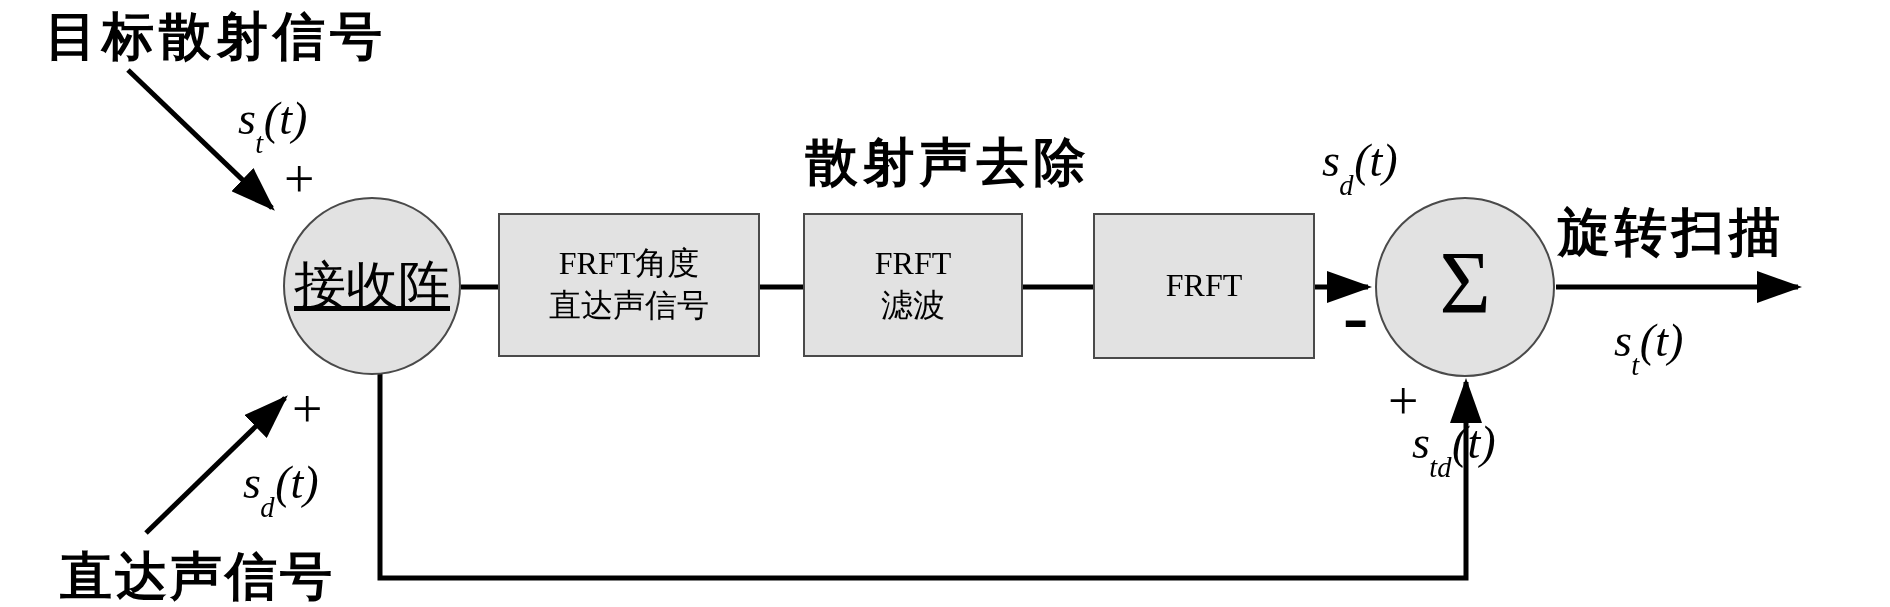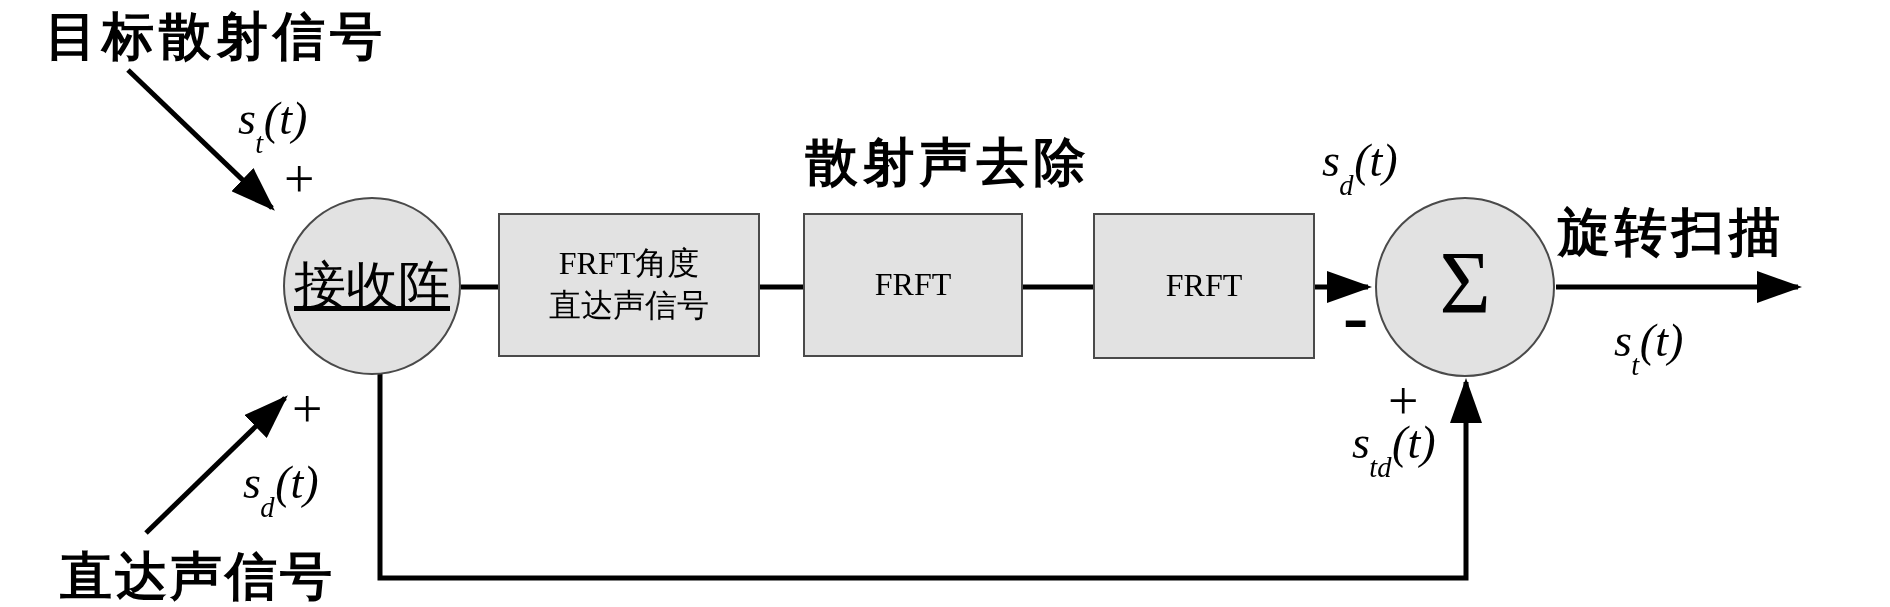--- a/index.html
+++ b/index.html
@@ -68,20 +68,21 @@
   <div class="node box" style="left:498px;top:213px;width:262px;height:144px">
     <span class="bl">
       <span>FRFT角度</span><br>
       <span>直达声信号</span>
     </span>
   </div>
 
   <div class="node box" style="left:803px;top:213px;width:220px;height:144px">
     <span class="bl">
       <span>FRFT</span><br>
+      <span>滤波</span>
     </span>
   </div>
 
   <div class="node box" style="left:1093px;top:213px;width:222px;height:146px">
     <span class="bl">
       <span>FRFT</span><br>
     </span>
   </div>
 
   <div class="node circle" style="left:1375px;top:197px;width:180px;height:180px">
@@ -105,21 +106,21 @@
   <div class="lbl minus-sign" style="left:1343px;top:278px">-</div>
 
   <div class="lbl cn-lbl" style="left:1558px;top:198px">旋转扫描</div>
 
   <div class="lbl math" style="left:1614px;top:318px">
     <span>s</span><sub>t</sub><span>(t)</span>
   </div>
 
   <div class="lbl sign" style="left:1388px;top:374px">+</div>
 
-  <div class="lbl math" style="left:1352px;top:420px">
+  <div class="lbl math" style="left:1412px;top:420px">
     <span>s</span><sub>td</sub><span>(t)</span>
   </div>
 
   <div class="lbl sign" style="left:292px;top:382px">+</div>
 
   <div class="lbl math" style="left:243px;top:460px">
     <span>s</span><sub>d</sub><span>(t)</span>
   </div>
 
   <div class="lbl cn-lbl" style="left:60px;top:542px;letter-spacing:3px">直达声信号</div>

